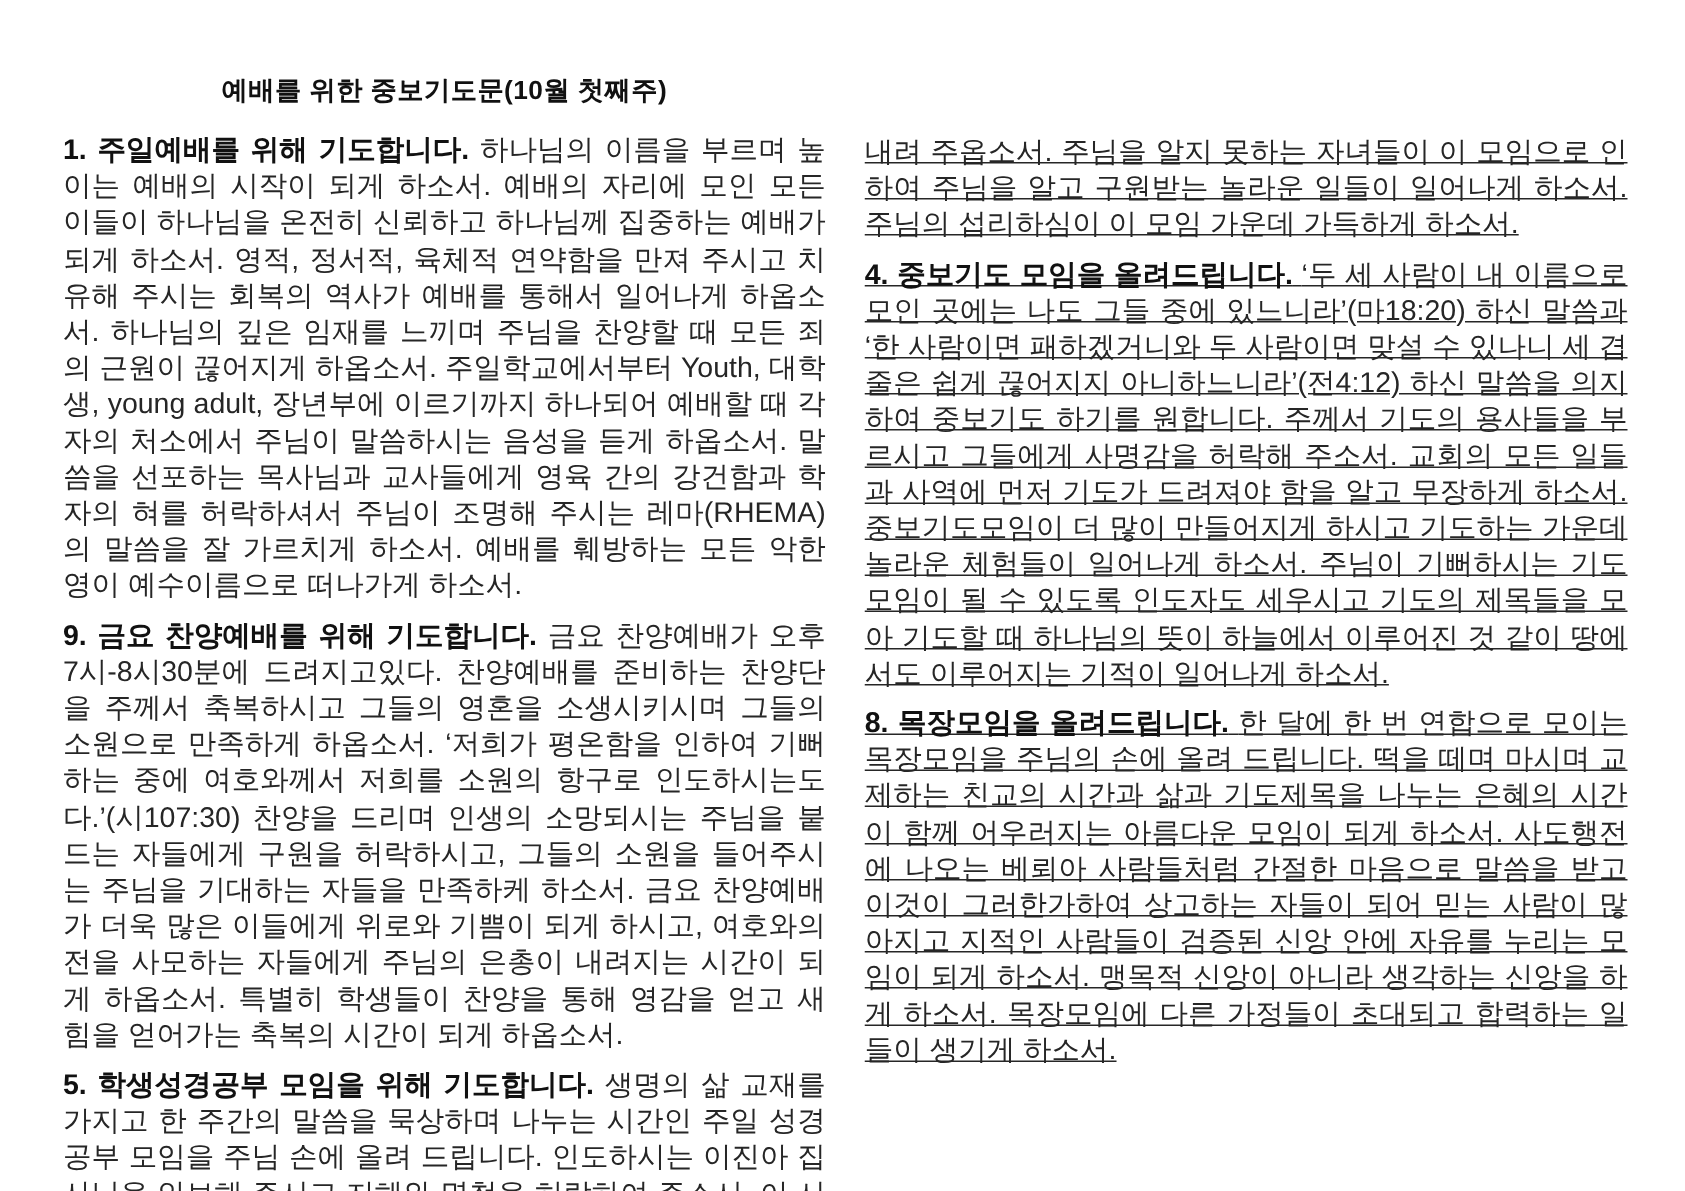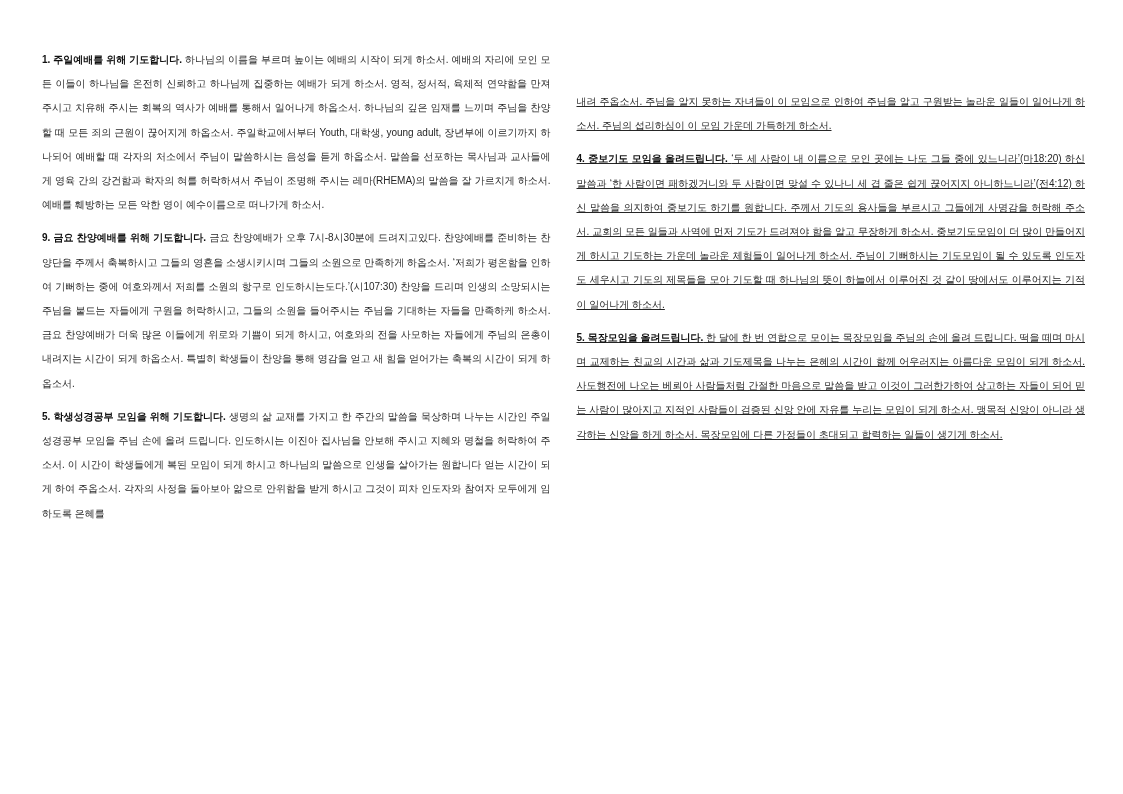--- a/index.html
+++ b/index.html
@@ -19,35 +19,36 @@
   .col-right { padding-top: 42px; text-decoration: underline; }
   .title {
     font-size: 17.5px;
     font-weight: bold;
     color: #111111;
     text-align: center;
     margin: 0 0 17px 0;
     letter-spacing: 0.3px;
   }
   .block {
-    font-size: 10px;
+    font-size: 19px;
     line-height: 24.2px;
     text-align: justify;
     margin: 0 0 9px 0;
     word-break: normal;
     overflow-wrap: break-word;
   }
   .block .heading { font-weight: bold; color: #111111; }
 </style>
 </head>
 <body>
 
 <div class="page">
 
   <div class="col col-left">
+    <h1 class="title">예배를 위한 중보기도문(10월 첫째주)</h1>
 
     <p class="block">
       <span class="heading">1. 주일예배를 위해 기도합니다.</span>
       <span>하나님의 이름을 부르며 높이는 예배의 시작이 되게 하소서. 예배의 자리에 모인 모든 이들이 하나님을 온전히 신뢰하고 하나님께 집중하는 예배가 되게 하소서. 영적, 정서적, 육체적 연약함을 만져 주시고 치유해 주시는 회복의 역사가 예배를 통해서 일어나게 하옵소서. 하나님의 깊은 임재를 느끼며 주님을 찬양할 때 모든 죄의 근원이 끊어지게 하옵소서. 주일학교에서부터 Youth, 대학생, young adult, 장년부에 이르기까지 하나되어 예배할 때 각자의 처소에서 주님이 말씀하시는 음성을 듣게 하옵소서. 말씀을 선포하는 목사님과 교사들에게 영육 간의 강건함과 학자의 혀를 허락하셔서 주님이 조명해 주시는 레마(RHEMA)의 말씀을 잘 가르치게 하소서. 예배를 훼방하는 모든 악한 영이 예수이름으로 떠나가게 하소서.</span>
     </p>
 
     <p class="block">
       <span class="heading">9. 금요 찬양예배를 위해 기도합니다.</span>
       <span>금요 찬양예배가 오후 7시-8시30분에 드려지고있다. 찬양예배를 준비하는 찬양단을 주께서 축복하시고 그들의 영혼을 소생시키시며 그들의 소원으로 만족하게 하옵소서. ‘저희가 평온함을 인하여 기뻐하는 중에 여호와께서 저희를 소원의 항구로 인도하시는도다.’(시107:30) 찬양을 드리며 인생의 소망되시는 주님을 붙드는 자들에게 구원을 허락하시고, 그들의 소원을 들어주시는 주님을 기대하는 자들을 만족하케 하소서. 금요 찬양예배가 더욱 많은 이들에게 위로와 기쁨이 되게 하시고, 여호와의 전을 사모하는 자들에게 주님의 은총이 내려지는 시간이 되게 하옵소서. 특별히 학생들이 찬양을 통해 영감을 얻고 새 힘을 얻어가는 축복의 시간이 되게 하옵소서.</span>
     </p>
@@ -62,19 +63,19 @@
     <p class="block">
       <span>내려 주옵소서. 주님을 알지 못하는 자녀들이 이 모임으로 인하여 주님을 알고 구원받는 놀라운 일들이 일어나게 하소서. 주님의 섭리하심이 이 모임 가운데 가득하게 하소서.</span>
     </p>
 
     <p class="block">
       <span class="heading">4. 중보기도 모임을 올려드립니다.</span>
       <span>‘두 세 사람이 내 이름으로 모인 곳에는 나도 그들 중에 있느니라’(마18:20) 하신 말씀과 ‘한 사람이면 패하겠거니와 두 사람이면 맞설 수 있나니 세 겹 줄은 쉽게 끊어지지 아니하느니라’(전4:12) 하신 말씀을 의지하여 중보기도 하기를 원합니다. 주께서 기도의 용사들을 부르시고 그들에게 사명감을 허락해 주소서. 교회의 모든 일들과 사역에 먼저 기도가 드려져야 함을 알고 무장하게 하소서. 중보기도모임이 더 많이 만들어지게 하시고 기도하는 가운데 놀라운 체험들이 일어나게 하소서. 주님이 기뻐하시는 기도모임이 될 수 있도록 인도자도 세우시고 기도의 제목들을 모아 기도할 때 하나님의 뜻이 하늘에서 이루어진 것 같이 땅에서도 이루어지는 기적이 일어나게 하소서.</span>
     </p>
 
     <p class="block">
-      <span class="heading">5. 목장모임을 올려드립니다.</span>
+      <span class="heading">8. 목장모임을 올려드립니다.</span>
       <span>한 달에 한 번 연합으로 모이는 목장모임을 주님의 손에 올려 드립니다. 떡을 떼며 마시며 교제하는 친교의 시간과 삶과 기도제목을 나누는 은혜의 시간이 함께 어우러지는 아름다운 모임이 되게 하소서. 사도행전에 나오는 베뢰아 사람들처럼 간절한 마음으로 말씀을 받고 이것이 그러한가하여 상고하는 자들이 되어 믿는 사람이 많아지고 지적인 사람들이 검증된 신앙 안에 자유를 누리는 모임이 되게 하소서. 맹목적 신앙이 아니라 생각하는 신앙을 하게 하소서. 목장모임에 다른 가정들이 초대되고 합력하는 일들이 생기게 하소서.</span>
     </p>
 
   </div>
 
 </div>
 
 </body></html>

